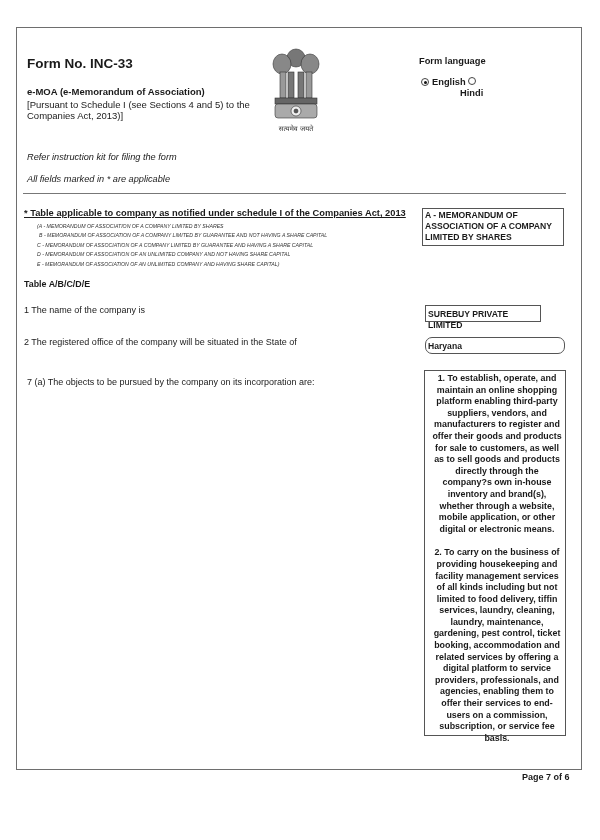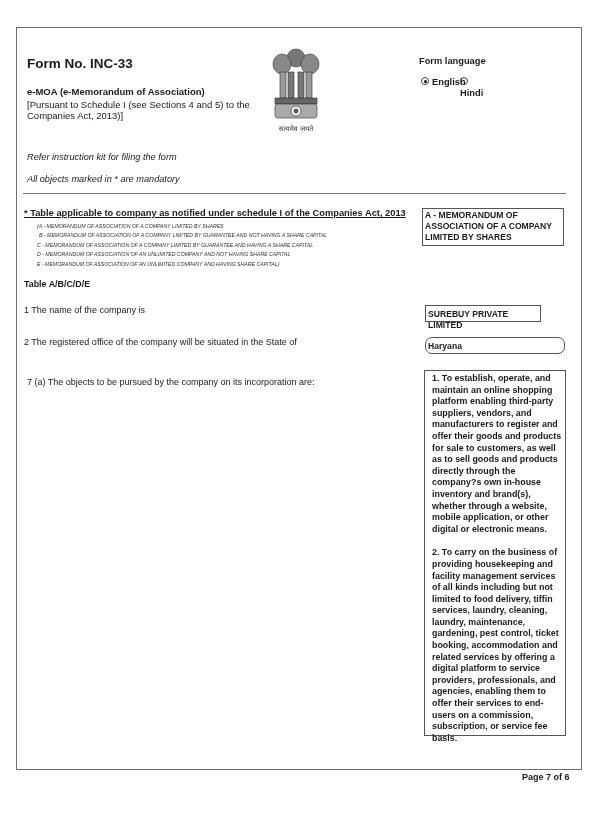--- a/index.html
+++ b/index.html
@@ -7,32 +7,32 @@
   .page { position: absolute; left: 16px; top: 27px; width: 566px; height: 743px; border: 1.5px solid #6e6e6e; box-sizing: border-box; }
   .abs { position: absolute; }
   .form-no { left: 27px; top: 56px; font-size: 13.5px; font-weight: bold; }
   .emoa { left: 27px; top: 86px; font-size: 9.5px; font-weight: bold; }
   .pursuant { left: 27px; top: 99px; font-size: 9.5px; line-height: 11px; width: 260px; }
   .refer { left: 27px; top: 152px; font-size: 9.2px; font-style: italic; }
   .mandatory { left: 27px; top: 174px; font-size: 9.2px; font-style: italic; }
   .hr { left: 23px; top: 193px; width: 543px; height: 1px; background: #777; }
   .emblem { left: 266px; top: 42px; width: 60px; height: 94px; }
   .lang-label { left: 419px; top: 56px; font-size: 9.3px; font-weight: bold; }
-  .radio-row { top: 77px; font-size: 9.3px; font-weight: bold; display: flex; gap: 3px; }
+  .radio-row { top: 77px; font-size: 9.3px; font-weight: bold; display: flex; align-items: center; gap: 3px; }
   .radio { width: 8px; height: 8px; border: 1px solid #444; border-radius: 50%; position: relative; box-sizing: border-box; }
   .radio.on::after { content: ""; position: absolute; left: 1.5px; top: 1.5px; width: 3px; height: 3px; border-radius: 50%; background: #111; }
   .table-head { left: 24px; top: 208px; font-size: 9.3px; font-weight: bold; text-decoration: underline; }
   .sublist { left: 37px; top: 222px; font-size: 5.2px; font-style: italic; line-height: 9.4px; color: #333; }
   .sublist div:nth-child(2) { padding-left: 2px; }
   .box { position: absolute; border: 1.2px solid #555; box-sizing: border-box; font-size: 8.6px; line-height: 11px; padding: 1px 2px; background: #fff; font-weight: bold; }
   .box-table { left: 422px; top: 208px; width: 142px; height: 38px; }
   .box-name { left: 425px; top: 305px; width: 116px; height: 17px; padding-top: 3px; font-weight: bold; }
   .box-state { left: 425px; top: 337px; width: 140px; height: 17px; padding-top: 3px; border-radius: 7px; }
   .box-objects { left: 424px; top: 370px; width: 142px; height: 366px; font-size: 8.9px; line-height: 11.6px; padding: 2px 3px; }
-  .box-objects p { margin: 0 0 12px 4px; }
+  .box-objects p { margin: 0 0 12px 4px; text-align: center; }
   .table-label { left: 24px; top: 279px; font-size: 8.9px; font-weight: bold; }
   .q { font-size: 9px; }
   .q1 { left: 24px; top: 305px; }
   .q2 { left: 24px; top: 337px; }
   .q3 { left: 27px; top: 377px; }
   .page-num { left: 522px; top: 772px; font-size: 9px; font-weight: bold; }
 </style>
 </head>
 <body>
 
@@ -65,21 +65,21 @@
 <div class="abs radio-row" style="left:421px;">
   <span class="radio on"></span>
   <span>English</span>
 </div>
 <div class="abs radio-row" style="left:460px;flex-direction:column;">
   <span class="radio"></span>
   <span>Hindi</span>
 </div>
 
 <div class="abs refer">Refer instruction kit for filing the form</div>
-<div class="abs mandatory">All objects marked in * are mandatory</div>
+<div class="abs mandatory">All fields marked in * are applicable</div>
 <div class="abs hr"></div>
 
 <div class="abs table-head">* Table applicable to company as notified under schedule I of the Companies Act, 2013</div>
 <div class="abs sublist">
   <div>(A - MEMORANDUM OF ASSOCIATION OF A COMPANY LIMITED BY SHARES</div>
   <div>B - MEMORANDUM OF ASSOCIATION OF A COMPANY LIMITED BY GUARANTEE AND NOT HAVING A SHARE CAPITAL</div>
   <div>C - MEMORANDUM OF ASSOCIATION OF A COMPANY LIMITED BY GUARANTEE AND HAVING A SHARE CAPITAL</div>
   <div>D - MEMORANDUM OF ASSOCIATION OF AN UNLIMITED COMPANY AND NOT HAVING SHARE CAPITAL</div>
   <div>E - MEMORANDUM OF ASSOCIATION OF AN UNLIMITED COMPANY AND HAVING SHARE CAPITAL)</div>
 </div>

